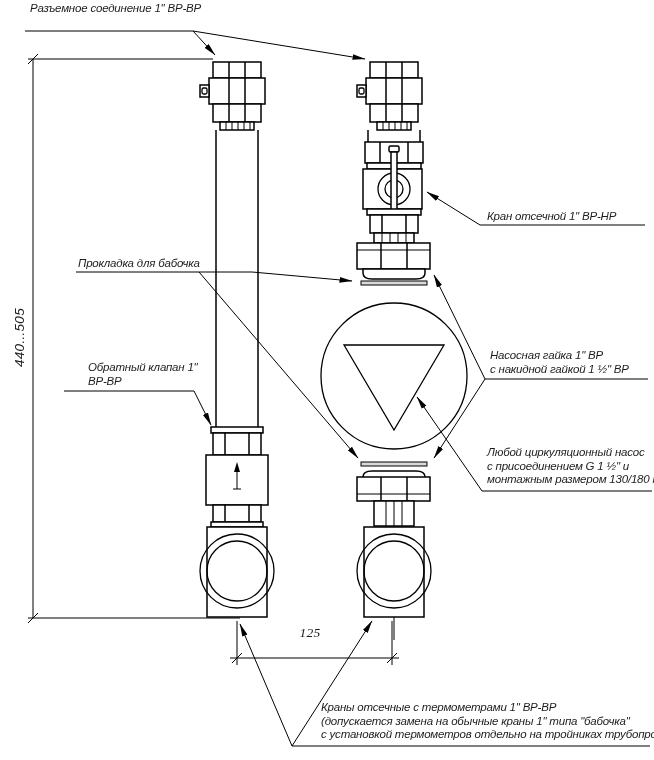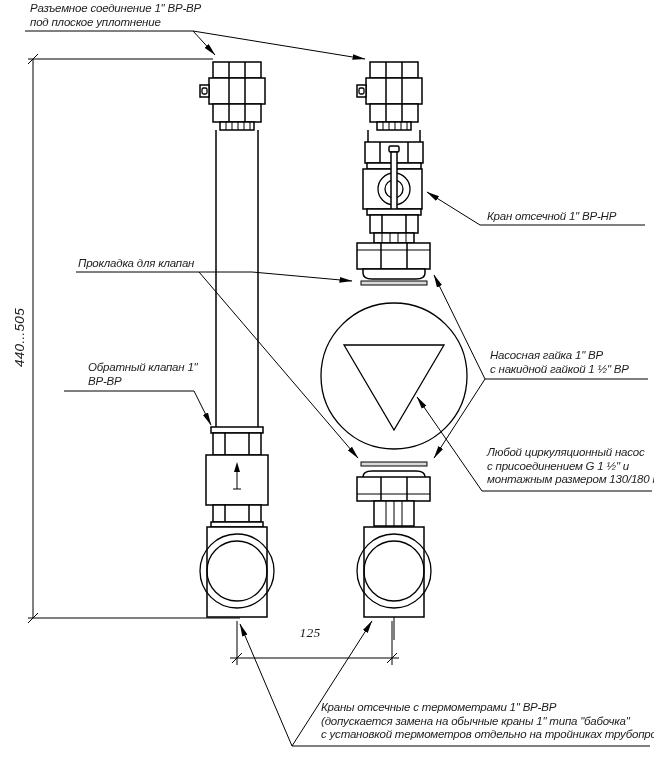--- a/index.html
+++ b/index.html
@@ -171,25 +171,24 @@
     <line x1="482" y1="491" x2="417" y2="397" marker-end="url(#arr)"></line>
 
     <line x1="292" y1="746" x2="650" y2="746"></line>
     <line x1="292" y1="746" x2="240" y2="624" marker-end="url(#arr)"></line>
     <line x1="292" y1="746" x2="372" y2="621" marker-end="url(#arr)"></line>
   </g>
 </svg>
 
 <div class="lbl" style="left:30px;top:2px;">
   <div>Разъемное соединение 1" ВР-ВР</div>
-  <div>под плоское уплотнение</div>
 </div>
 
 <div class="lbl" style="left:78px;top:257px;">
-  <div>Прокладка для клапан</div>
+  <div>Прокладка для бабочка</div>
 </div>
 
 <div class="lbl" style="left:88px;top:361px;">
   <div>Обратный клапан 1"</div>
   <div>ВР-ВР</div>
 </div>
 
 <div class="lbl" style="left:487px;top:210px;">
   <div>Кран отсечной 1" ВР-НР</div>
 </div>

